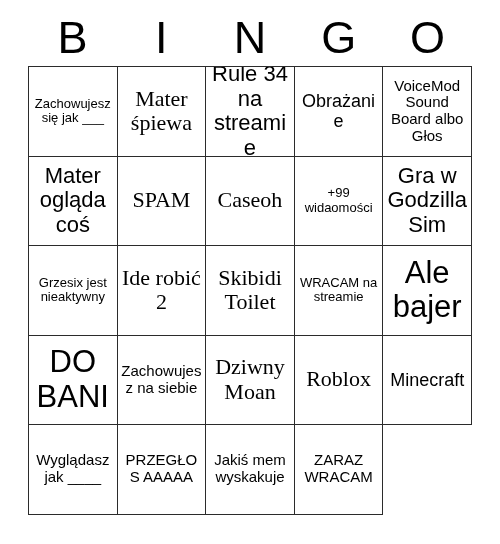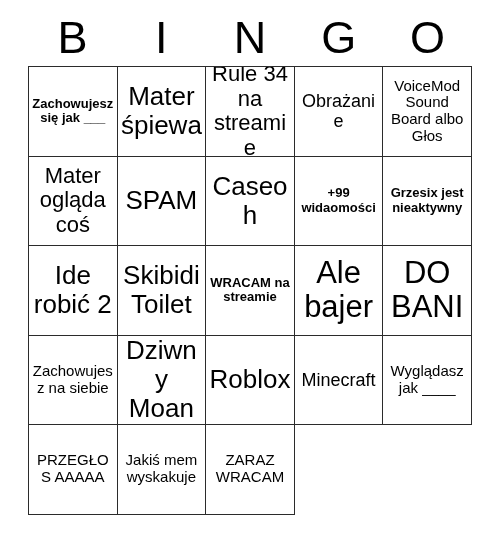--- a/index.html
+++ b/index.html
@@ -61,25 +61,25 @@
   }
   .cell-text {
     display: block;
     width: 100%;
     line-height: 1.12;
     word-wrap: break-word;
   }
 
   
   .fs-xxl .cell-text { font-size: 31px; }
-  .fs-xl  .cell-text { font-size: 26px; }
+  .fs-xl  .cell-text { font-size: 22px; font-family: Liberation Serif, serif; }
   .fs-lg  .cell-text { font-size: 22px; }
   .fs-md  .cell-text { font-size: 18px; text-align: center; }
   .fs-sm  .cell-text { font-size: 15px; }
-  .fs-xs  .cell-text { font-size: 13px; font-weight: bold; }
+  .fs-xs  .cell-text { font-size: 13px; }
 </style>
 </head>
 <body>
 
 <div id="card">
 
   <div id="header">
     <div class="header-letter">B</div>
     <div class="header-letter">I</div>
     <div class="header-letter">N</div>
@@ -111,20 +111,23 @@
     <div class="cell fs-xl">
         <span class="cell-text">SPAM</span>
       </div>
     <div class="cell fs-xl">
         <span class="cell-text">Caseoh</span>
       </div>
     <div class="cell fs-xs">
         <span class="cell-text">+99 widaomości</span>
       </div>
 
+    <div class="cell fs-lg">
+        <span class="cell-text">Gra w Godzilla Sim</span>
+      </div>
     <div class="cell fs-xs">
         <span class="cell-text">Grzesix jest nieaktywny</span>
       </div>
     <div class="cell fs-xl">
         <span class="cell-text">Ide robić 2</span>
       </div>
     <div class="cell fs-xl">
         <span class="cell-text">Skibidi Toilet</span>
       </div>
     <div class="cell fs-xs">

